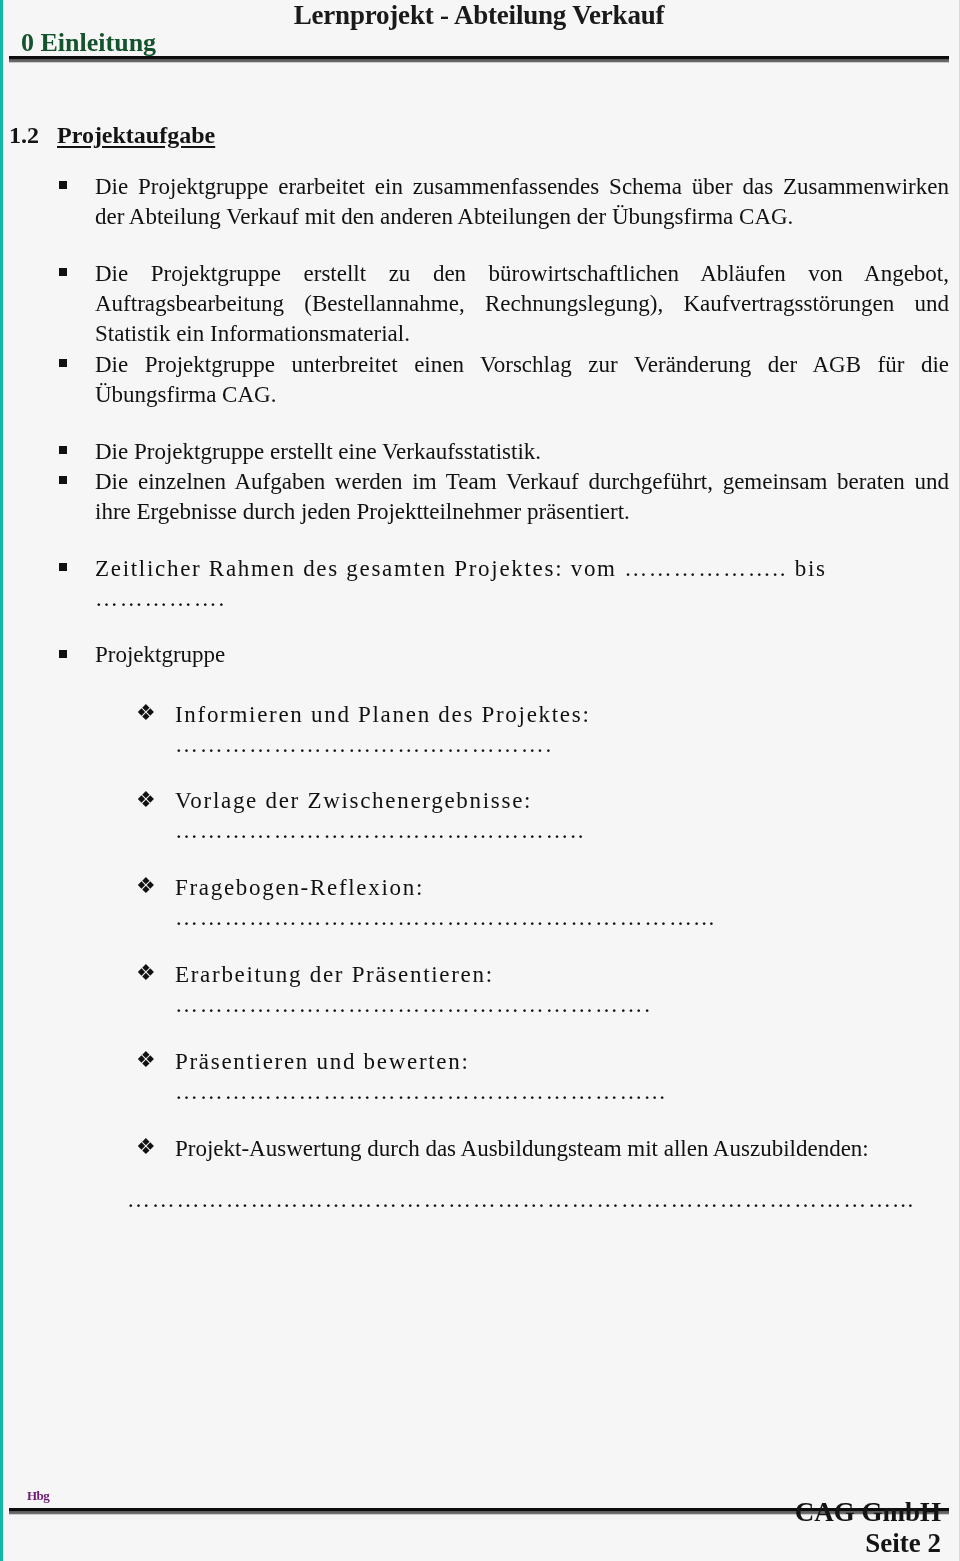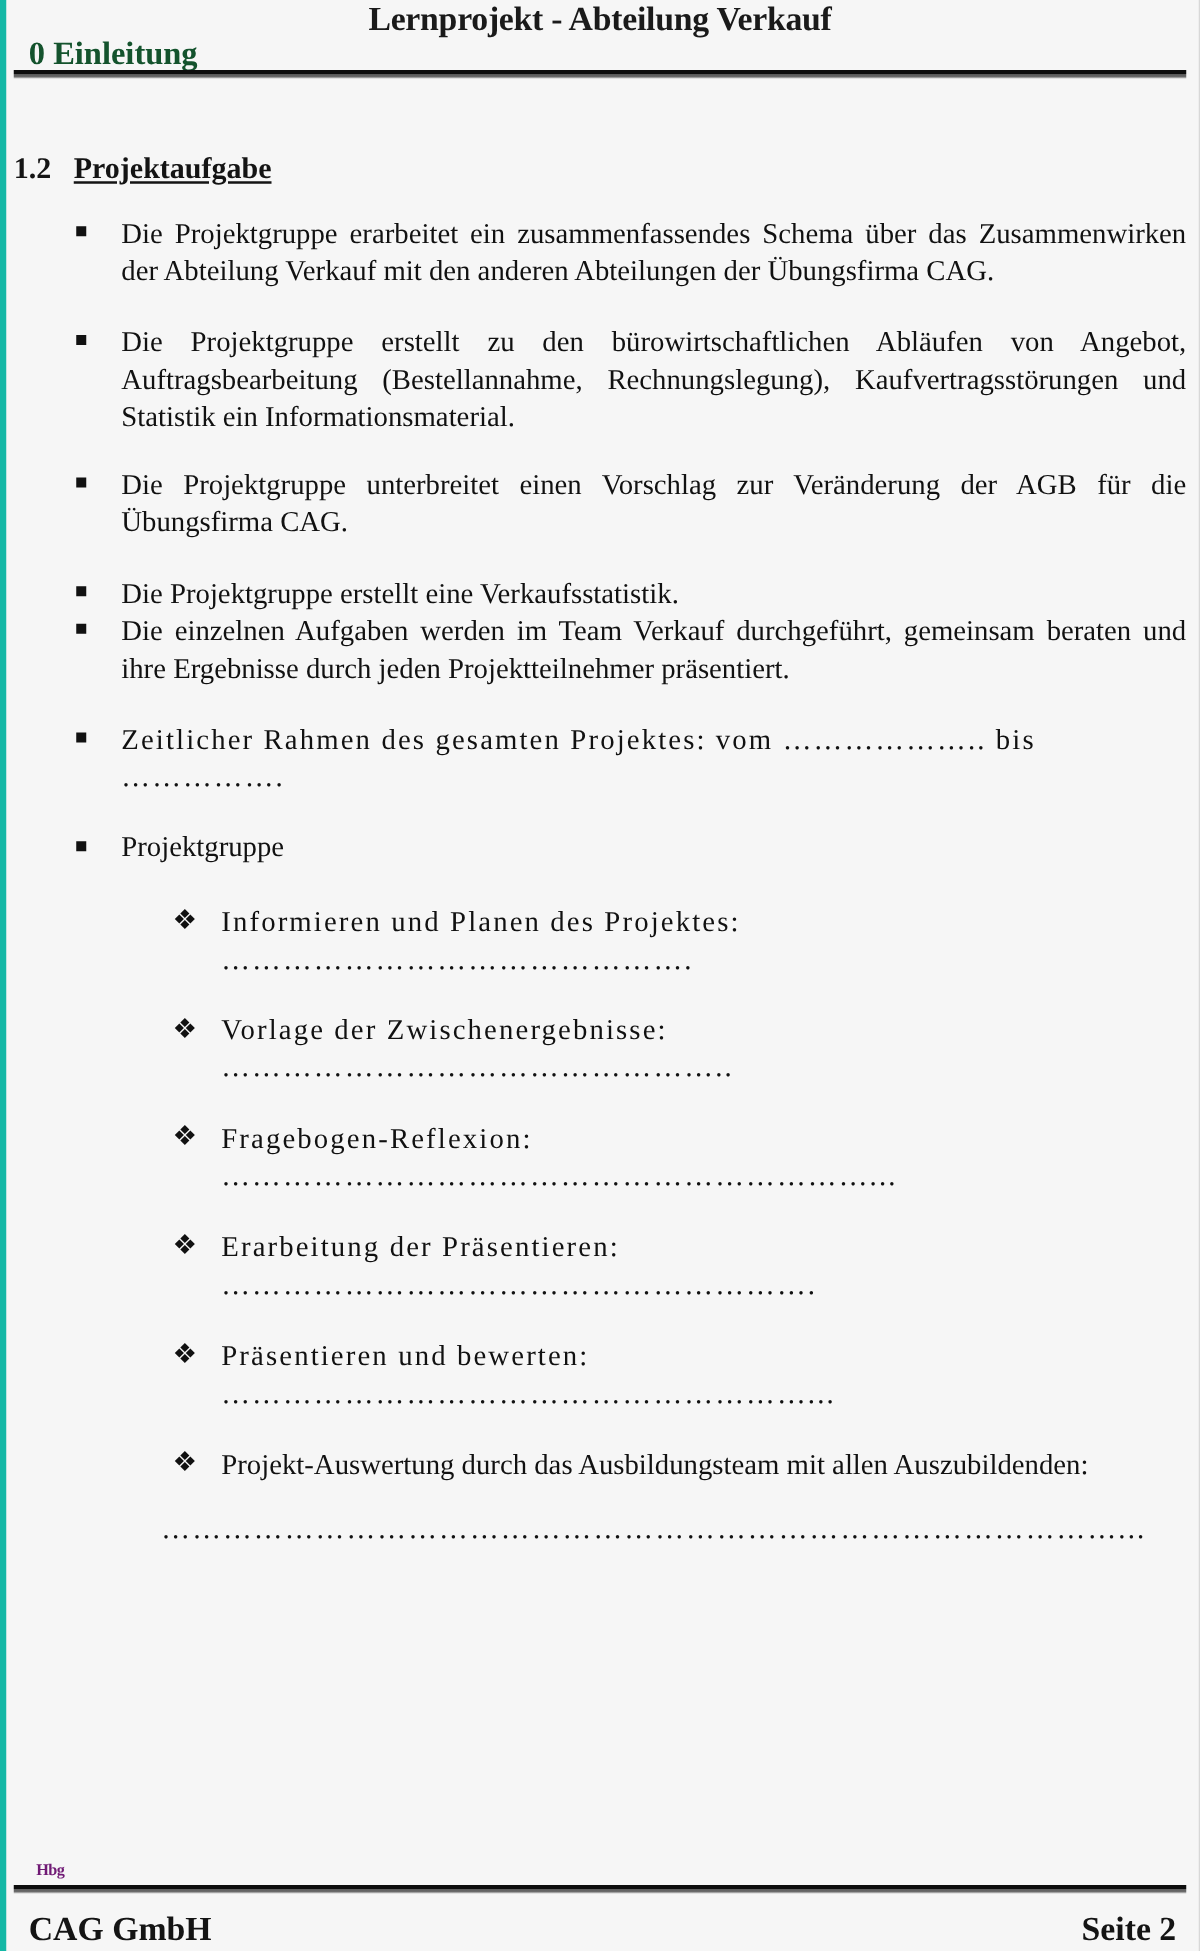--- a/index.html
+++ b/index.html
@@ -9,21 +9,21 @@
   }
   body {
     font-family: "Liberation Serif", "DejaVu Serif", serif;
   }
   .page {
     position: relative;
     width: 960px;
     height: 1561px;
     background: #f6f6f6;
     box-sizing: border-box;
-    border-left: 5px solid #14b8a6;
+    border-left: 3px solid #14b8a6;
     border-right: 1px solid #d8d8d8;
     overflow: hidden;
   }
 
   
   .header {
     position: absolute;
     top: 0;
     left: 6px;
     right: 10px;
@@ -154,20 +154,21 @@
     position: absolute;
     bottom: 2px;
     left: 18px;
     right: 18px;
     display: flex;
     justify-content: space-between;
     align-items: flex-end;
     font-size: 27px;
     font-weight: bold;
     color: #141414;
+    flex-direction: column;
   }
 </style>
 </head>
 <body>
 
 <div class="page">
 
   <div class="header">
     <div class="header-title">Lernprojekt - Abteilung Verkauf</div>
     <div class="header-section">0 Einleitung</div>
@@ -183,21 +184,21 @@
     <div class="bullet-row justify" style="margin-top:23px;">
       <span class="sq"></span>
       <span>Die Projektgruppe erarbeitet ein zusammenfassendes Schema über das Zusammenwirken der Abteilung Verkauf mit den anderen Abteilungen der Übungsfirma CAG.</span>
     </div>
 
     <div class="bullet-row justify" style="margin-top:26px;">
       <span class="sq"></span>
       <span>Die Projektgruppe erstellt zu den bürowirtschaftlichen Abläufen von Angebot, Auftragsbearbeitung (Bestellannahme, Rechnungslegung), Kaufvertragsstörungen und Statistik ein Informationsmaterial.</span>
     </div>
 
-    <div class="bullet-row justify" style="margin-top:23px;">
+    <div class="bullet-row justify" style="">
       <span class="sq"></span>
       <span>Die Projektgruppe unterbreitet einen Vorschlag zur Veränderung der AGB für die Übungsfirma CAG.</span>
     </div>
 
     <div class="bullet-row" style="margin-top:26px;">
       <span class="sq"></span>
       <span>Die Projektgruppe erstellt eine Verkaufsstatistik.</span>
     </div>
 
     <div class="bullet-row justify" style="">

